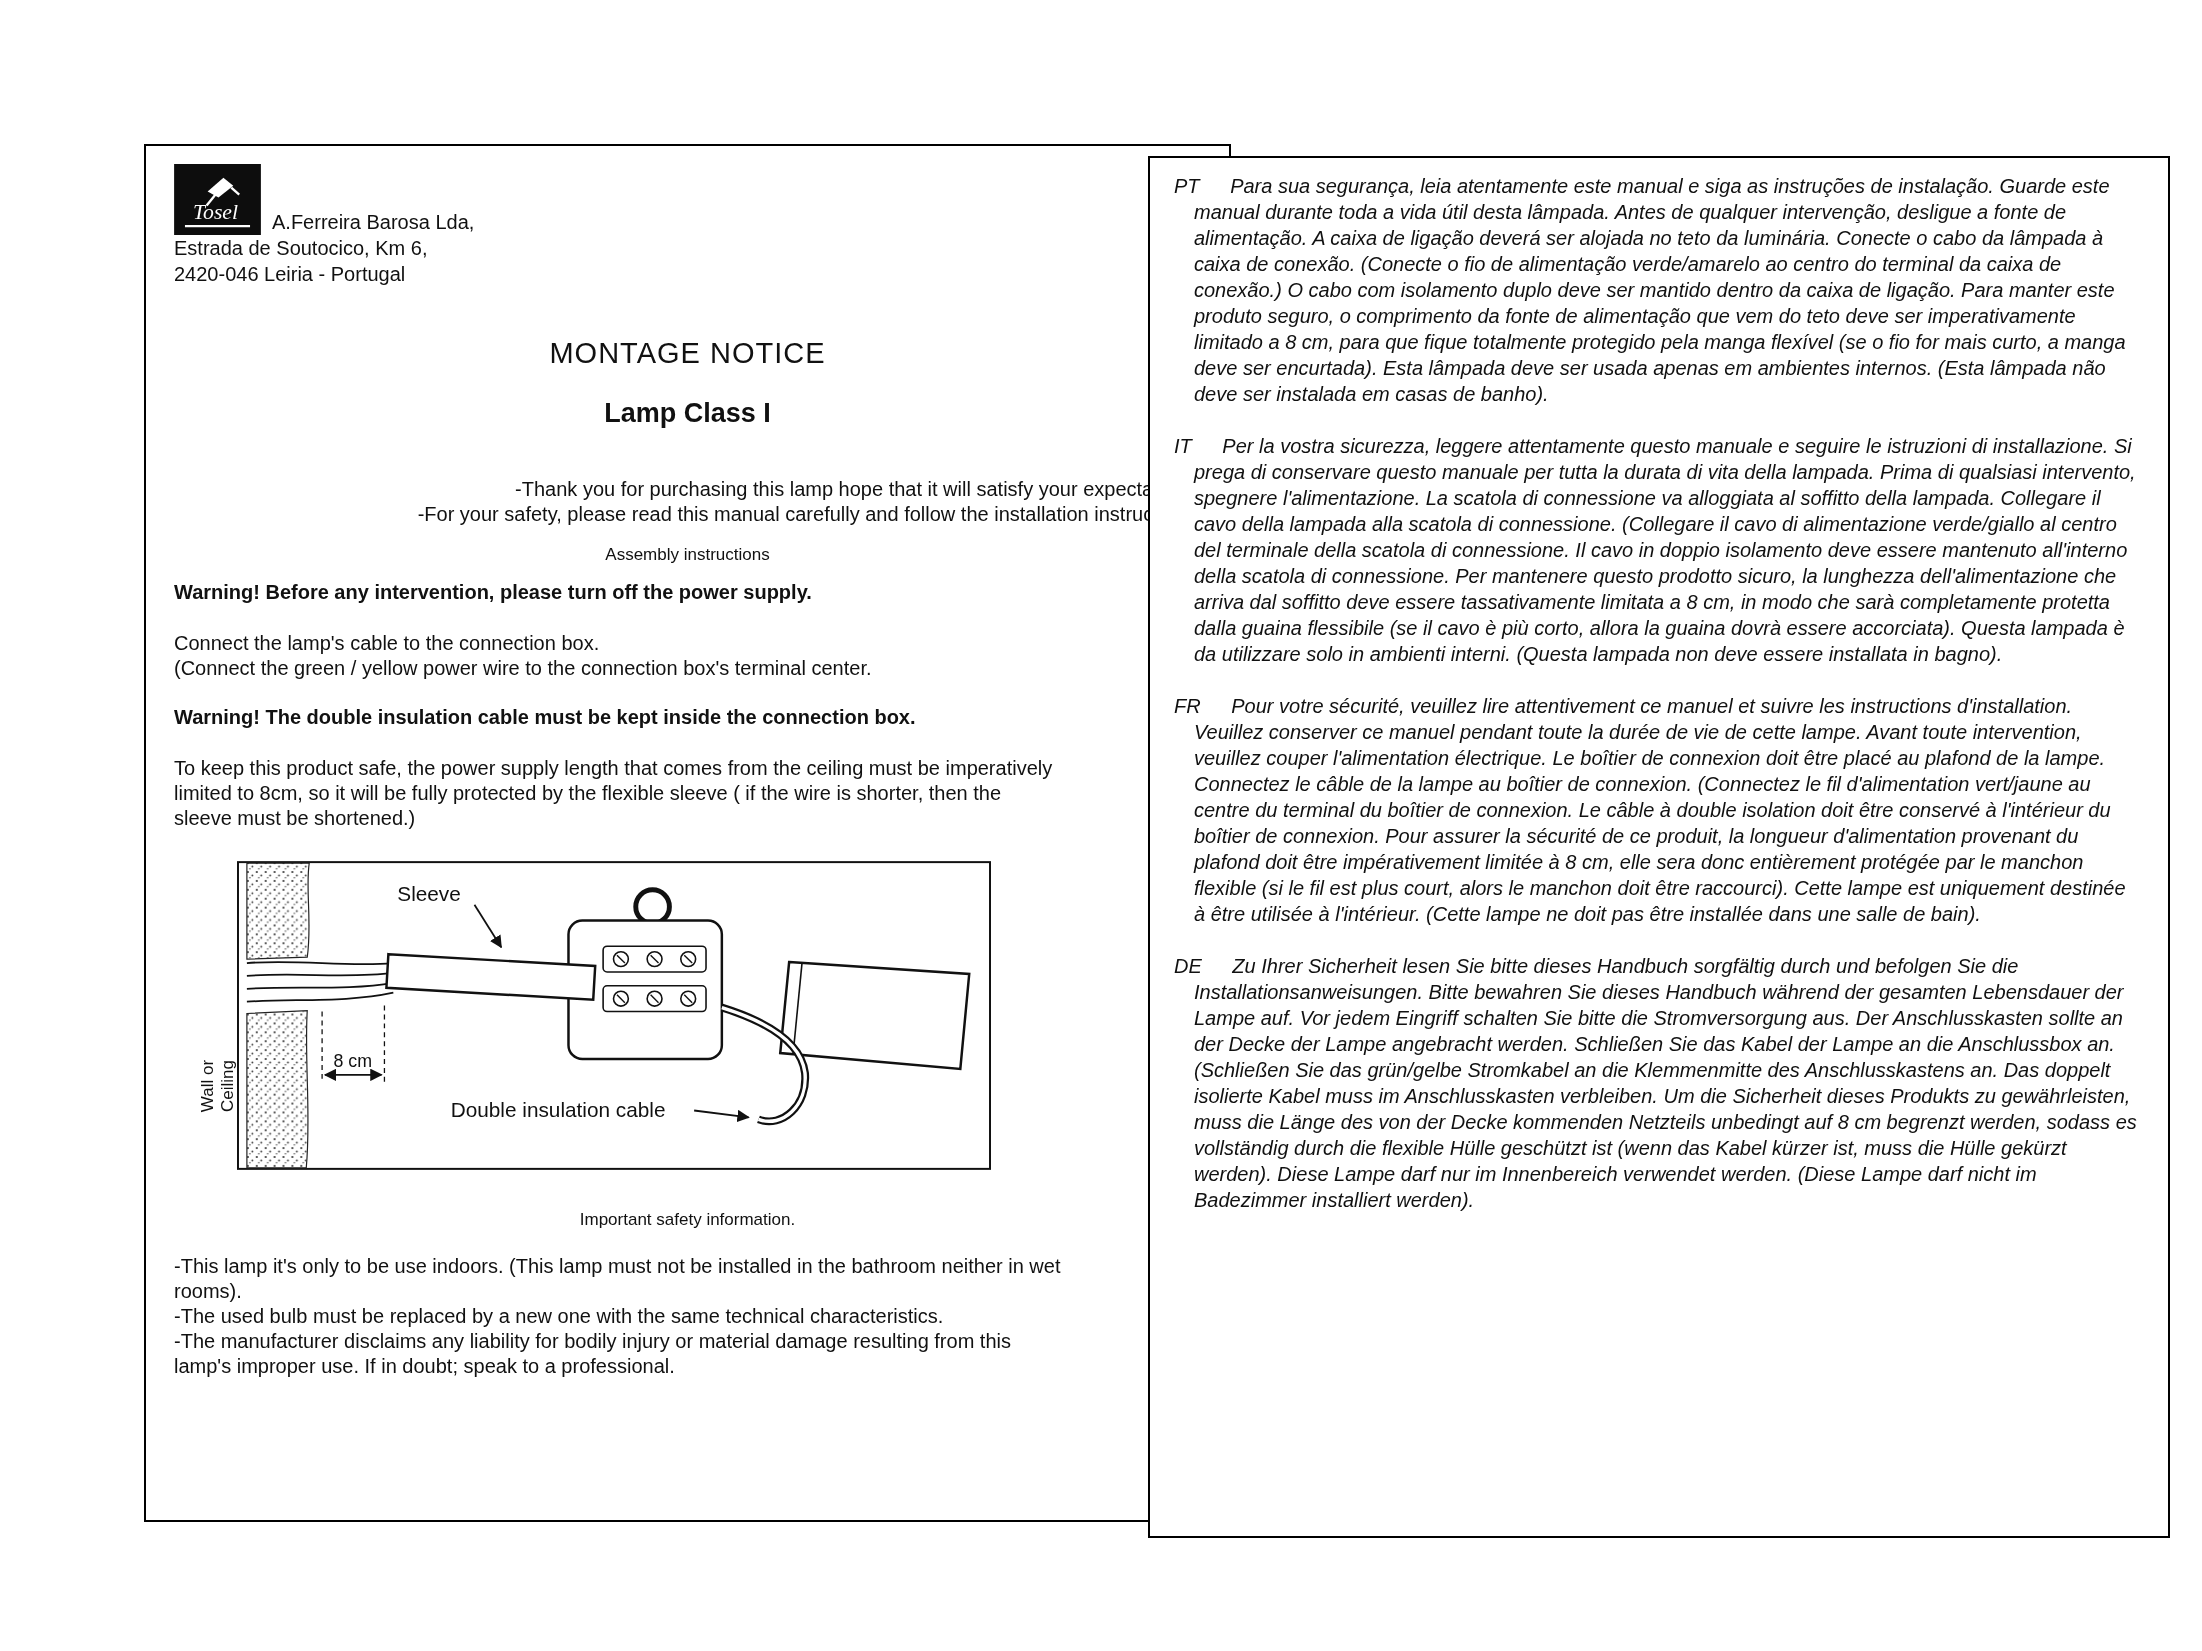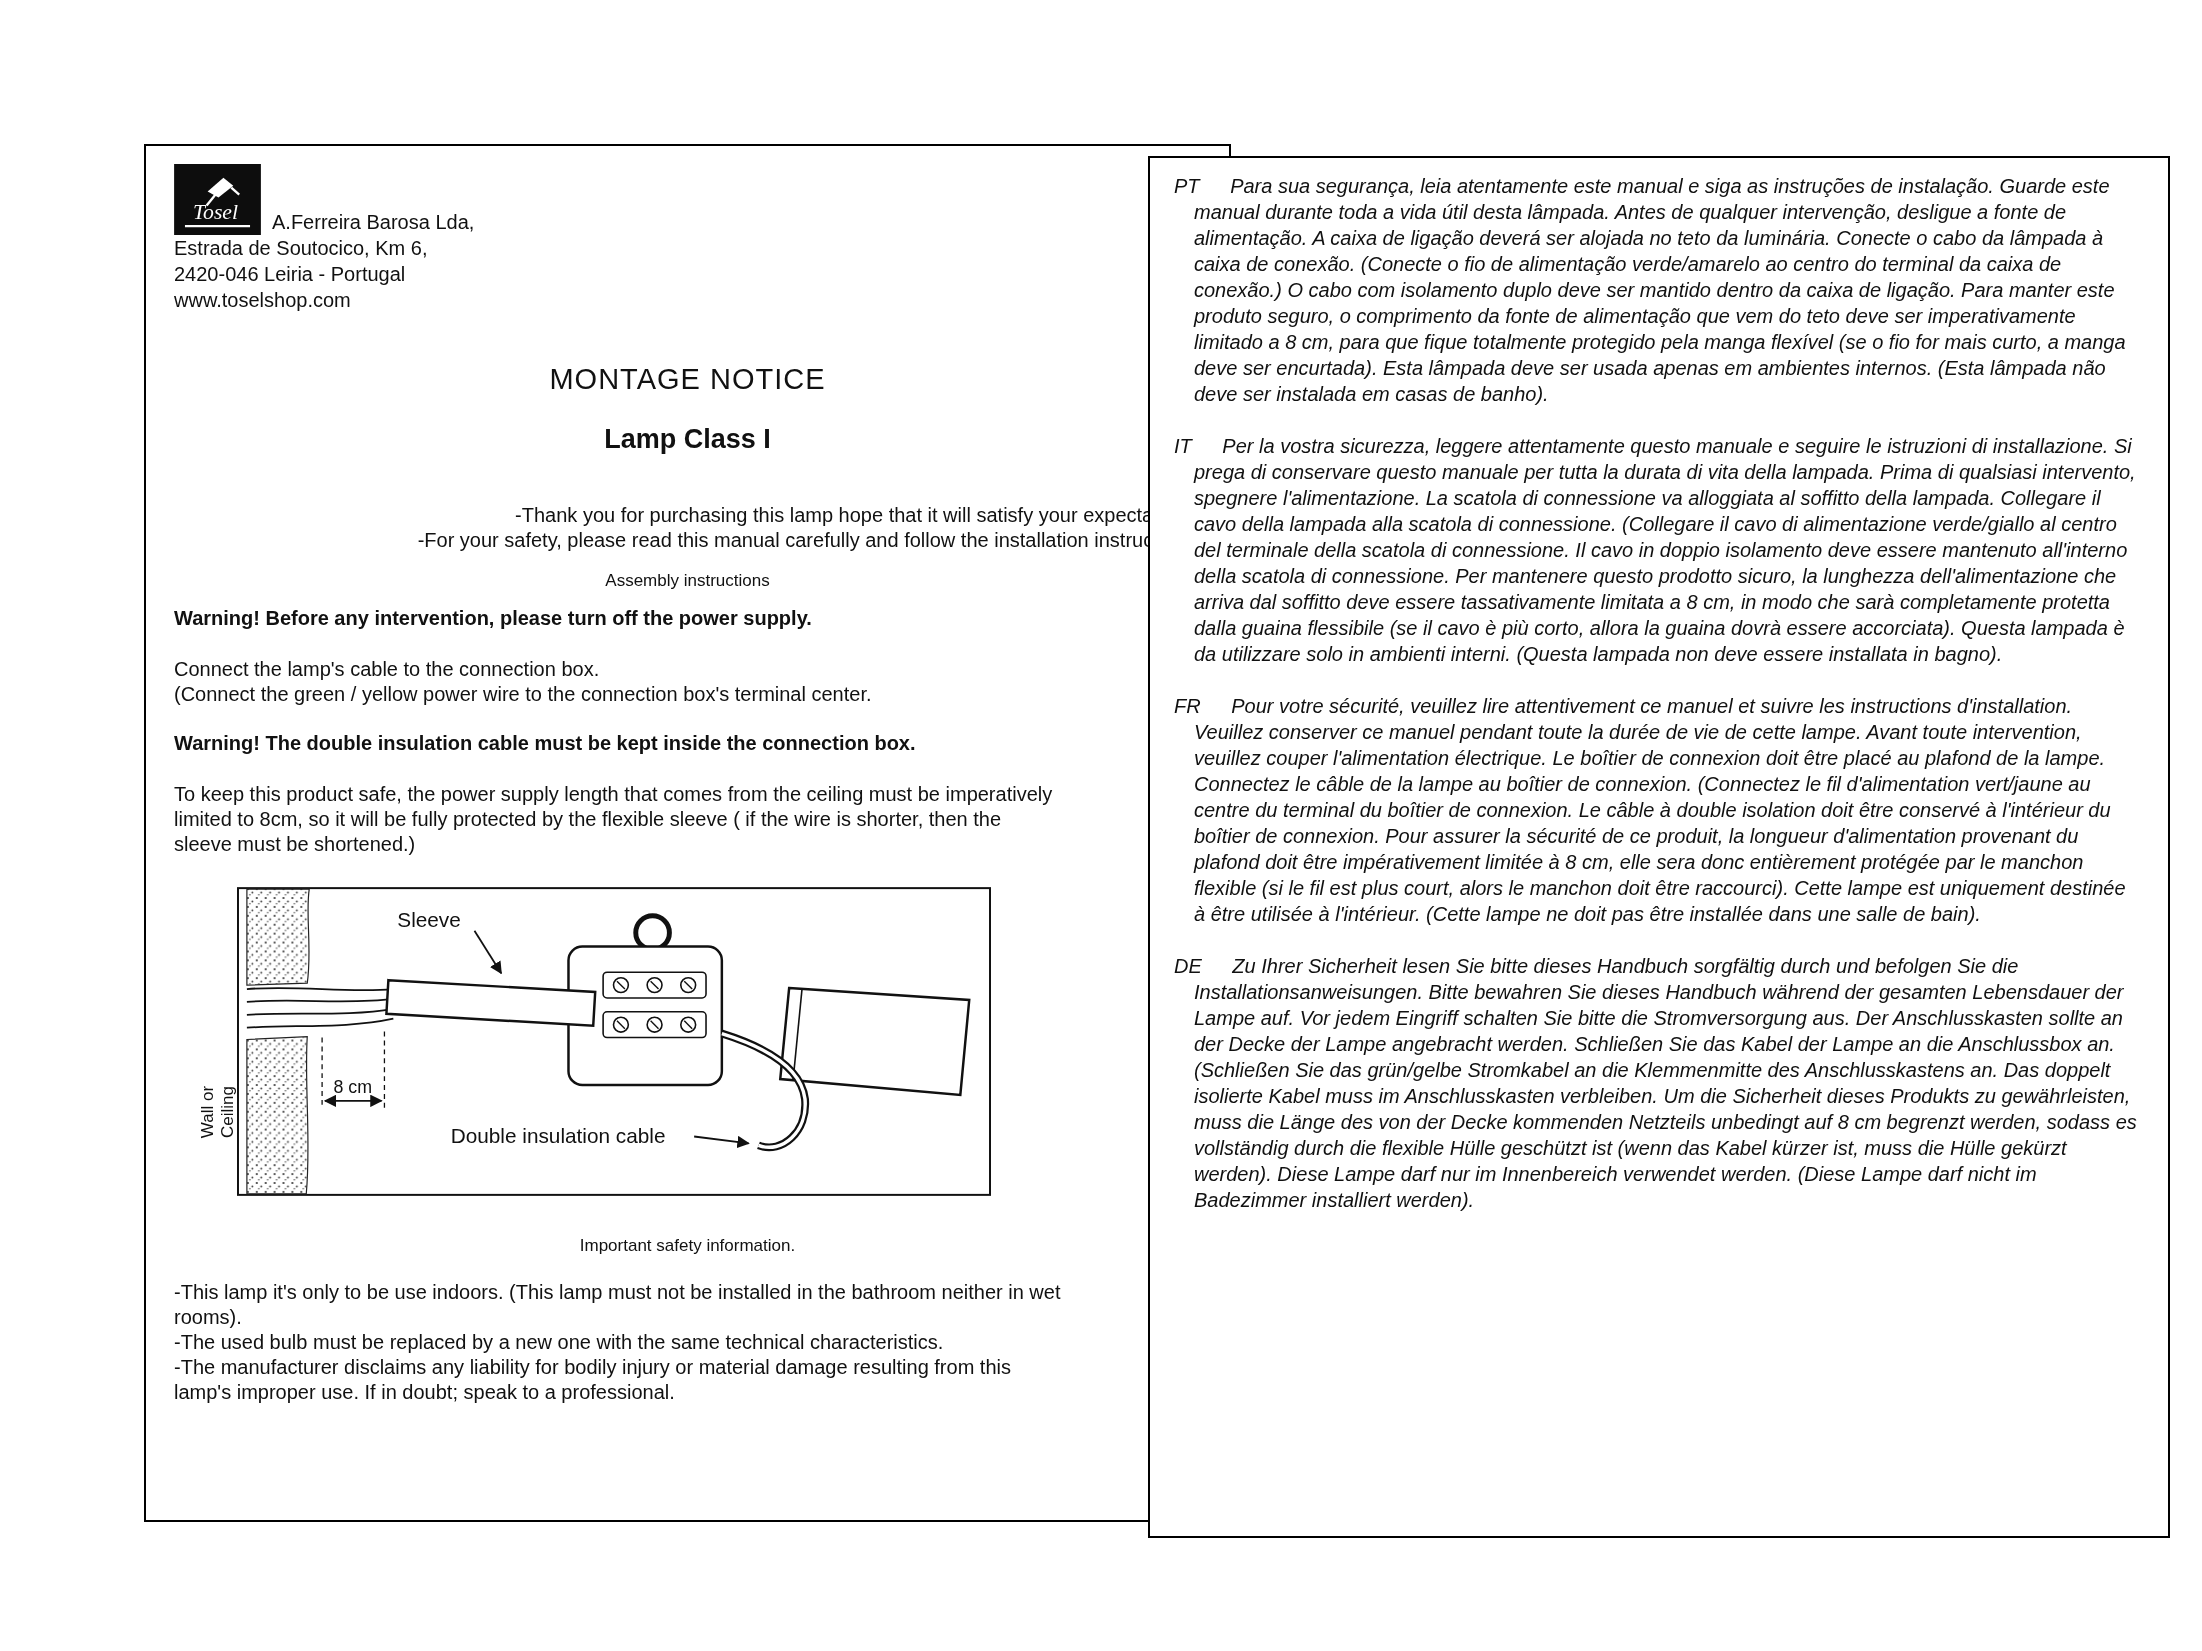--- a/index.html
+++ b/index.html
@@ -72,21 +72,20 @@
         </g>
         <text x="42" y="56" fill="#fff" font-size="22" font-style="italic" font-family="Liberation Serif, serif" text-anchor="middle">Tosel</text>
         <line x1="11" y1="63" x2="77" y2="63" stroke="#fff" stroke-width="2.2"></line>
       </svg>
     </div>
     <div class="company">A.Ferreira Barosa Lda,</div>
   </header>
 
   <div class="address">Estrada de Soutocico, Km 6,</div>
   <div class="address">2420-046 Leiria - Portugal</div>
-  <div class="address">www.toselshop.com</div>
 
   <h1 class="doc-title">MONTAGE NOTICE</h1>
   <h2 class="doc-subtitle">Lamp Class I</h2>
 
   <div class="intro body-text">
     <div>-Thank you for purchasing this lamp hope that it will satisfy your expectations.</div>
     <div>-For your safety, please read this manual carefully and follow the installation instructions.</div>
   </div>
 
   <h3 class="section-heading">Assembly instructions</h3>

